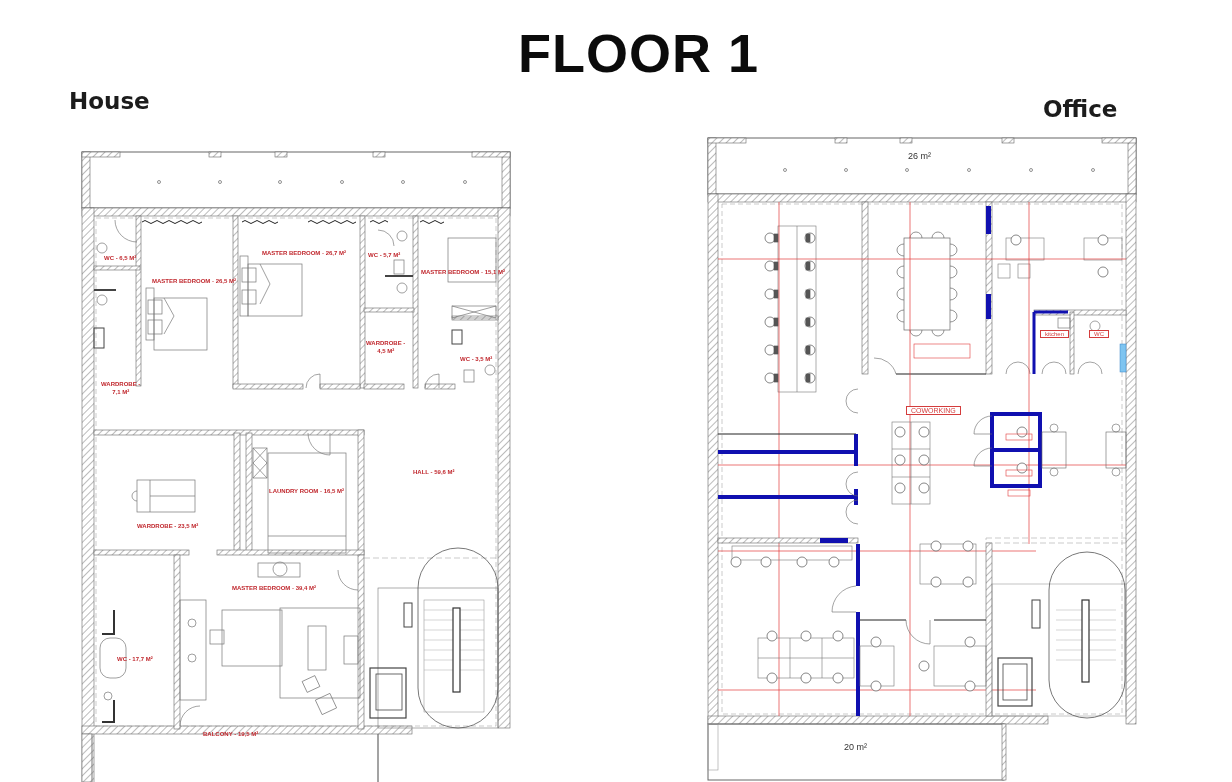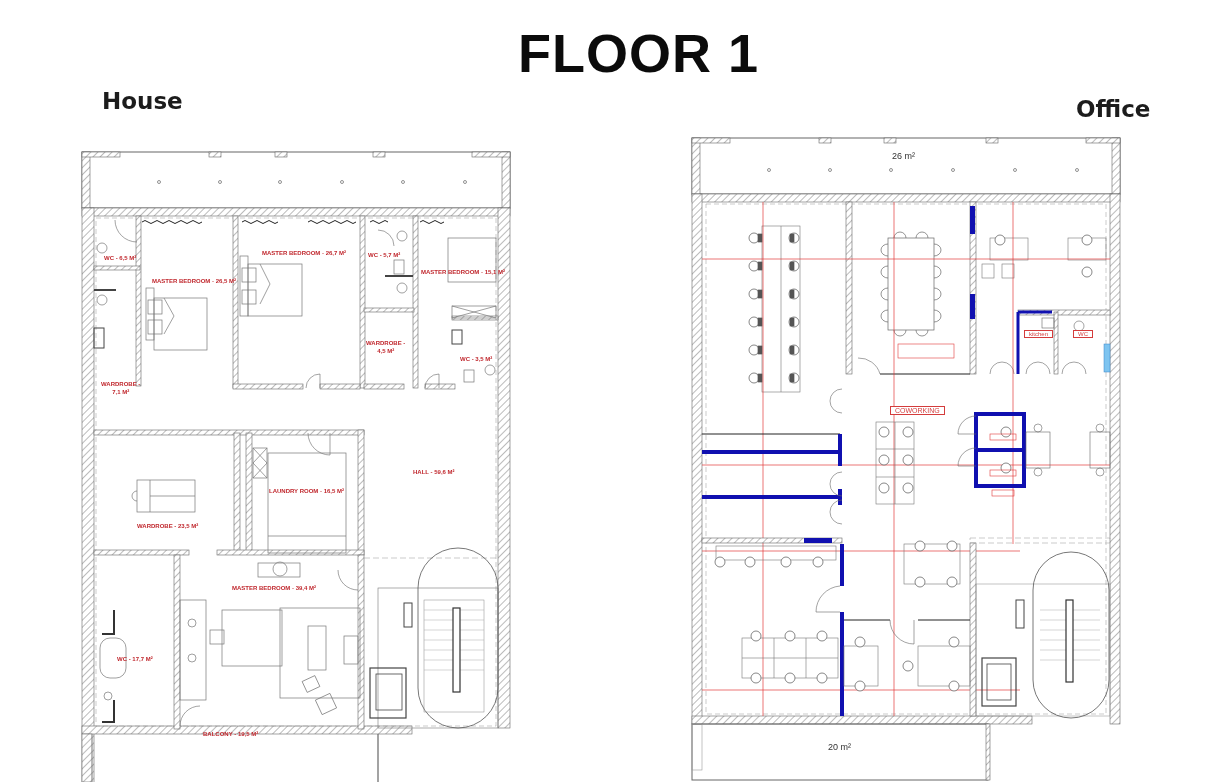--- a/index.html
+++ b/index.html
@@ -6,28 +6,28 @@
   html, body { width: 1232px; height: 782px; background: #ffffff; overflow: hidden; }
   body { position: relative; font-family: "DejaVu Sans", sans-serif; color: #111; }
 
   .page-title {
     position: absolute; left: 0; width: 1277px; top: 22px; text-align: center;
     font-family: "Liberation Sans", sans-serif; font-weight: bold; font-size: 54px;
     letter-spacing: 1px; color: #0b0b0b;
   }
   .plan-label {
     position: absolute; font-family: "DejaVu Sans", sans-serif; font-weight: bold;
-    font-size: 23px; color: #1c1c1c; margin-left: 33px;
+    font-size: 23px; color: #1c1c1c;
   }
   #house-label { left: 69px; top: 88px; }
   #office-label { left: 1043px; top: 96px; }
 
   .plan { position: absolute; overflow: visible; }
   #house-plan { left: 80px; top: 148px; width: 440px; height: 634px; }
-  #office-plan { left: 690px; top: 134px; width: 440px; height: 648px; }
+  #office-plan { left: 706px; top: 134px; width: 440px; height: 648px; }
   .room-label {
     position: absolute; font-family: "Liberation Sans", sans-serif; font-weight: bold;
     font-size: 6px; color: #c0272d; text-align: center; white-space: nowrap; line-height: 8px;
   }
   .office-tag {
     position: absolute; font-family: "Liberation Sans", sans-serif; font-size: 7px;
     color: #d43c3c; border: 1px solid #d43c3c; padding: 0 4px; background: #fff; white-space: nowrap;
   }
   .area-text {
     position: absolute; font-family: "Liberation Sans", sans-serif; font-size: 9px; color: #333;

